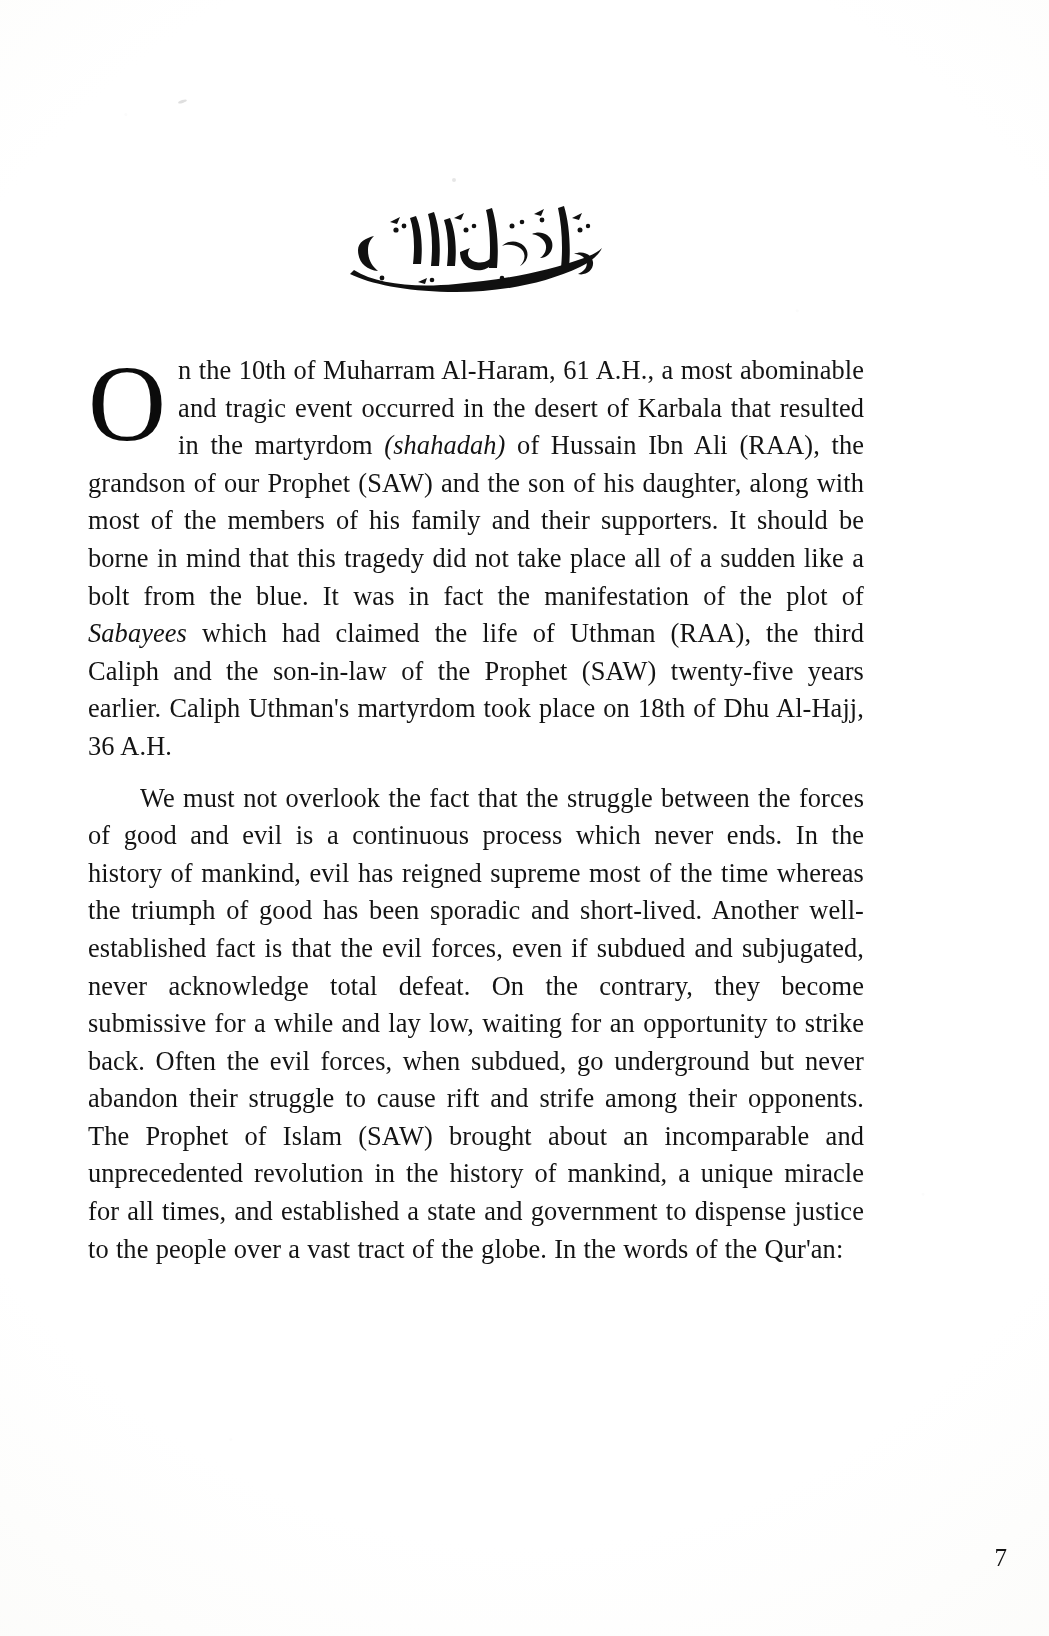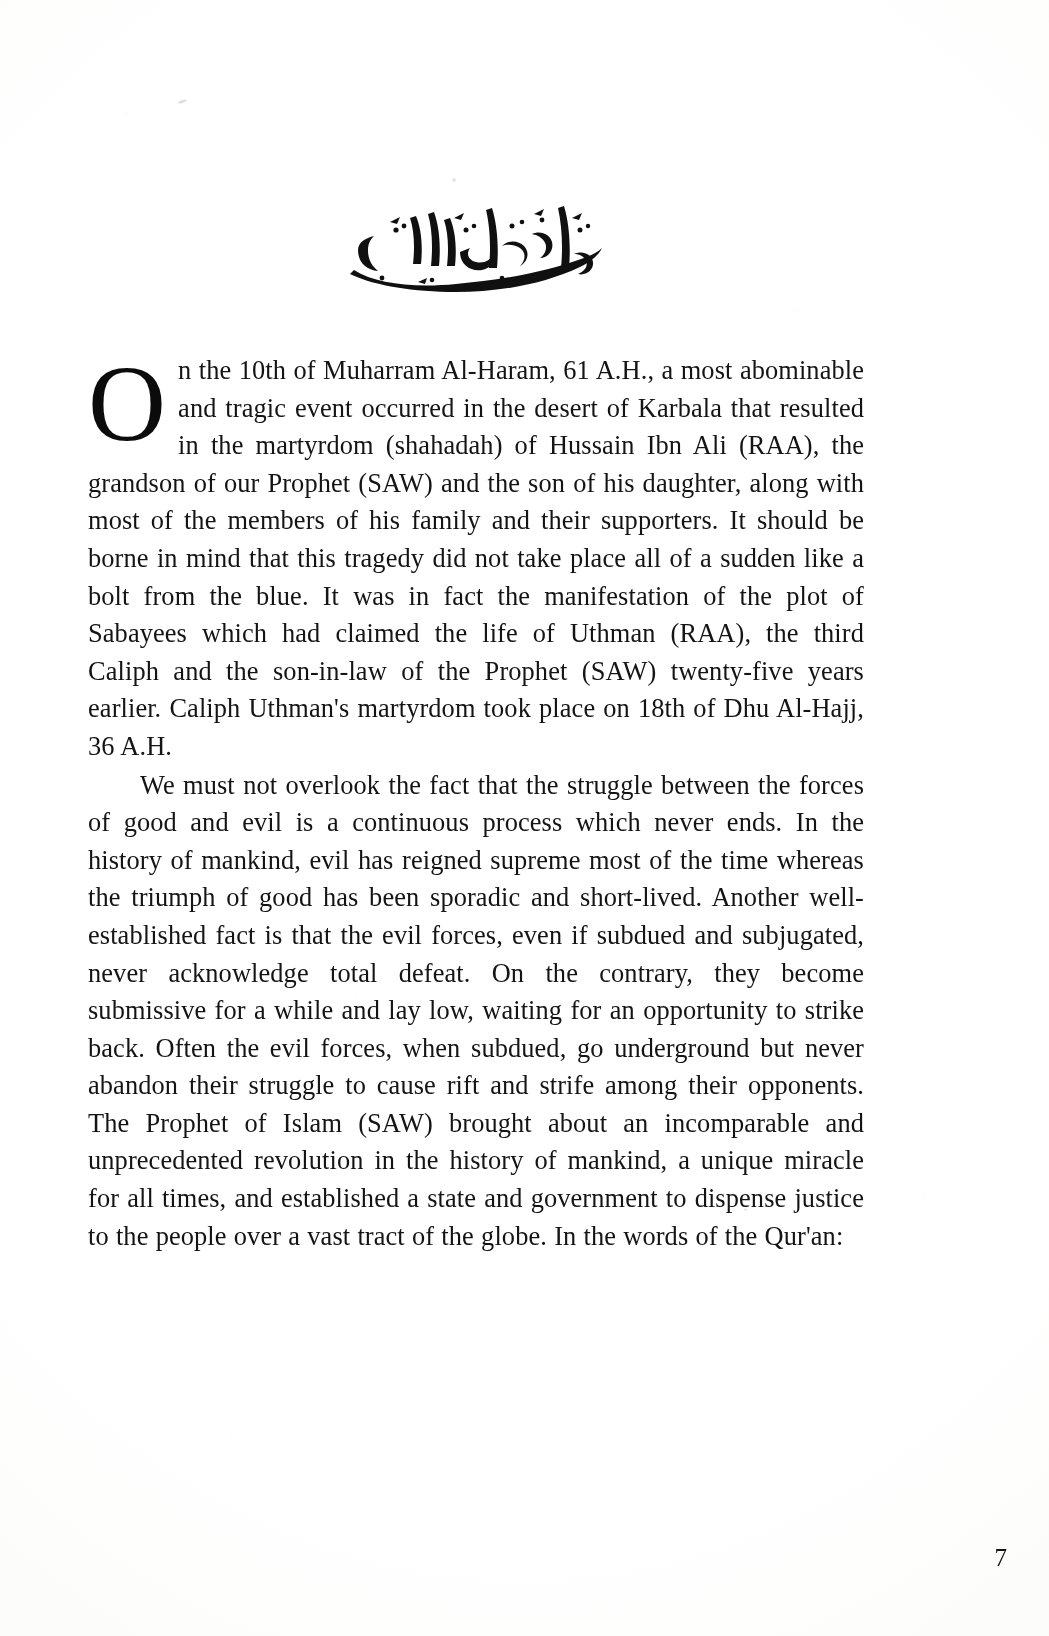--- a/index.html
+++ b/index.html
@@ -68,24 +68,24 @@
     margin: 0;
     text-align: justify;
     text-justify: inter-word;
     font-size: 26.4px;
     line-height: 37.6px;
     letter-spacing: .1px;
     word-spacing: .5px;
     color: #141414;
   }
   p.para + p.para {
-    margin-top: 1px;
+    margin-top: 14px;
     text-indent: 52px;
   }
-  p.para .it { }
+  p.para .it { font-style: italic; }
 
   
   .dropcap {
     float: left;
     font-size: 108px;
     line-height: 88px;
     font-weight: 400;
     padding: 6px 12px 0 0;
     margin-top: 2px;
     font-family: "Liberation Serif", "DejaVu Serif", serif;

